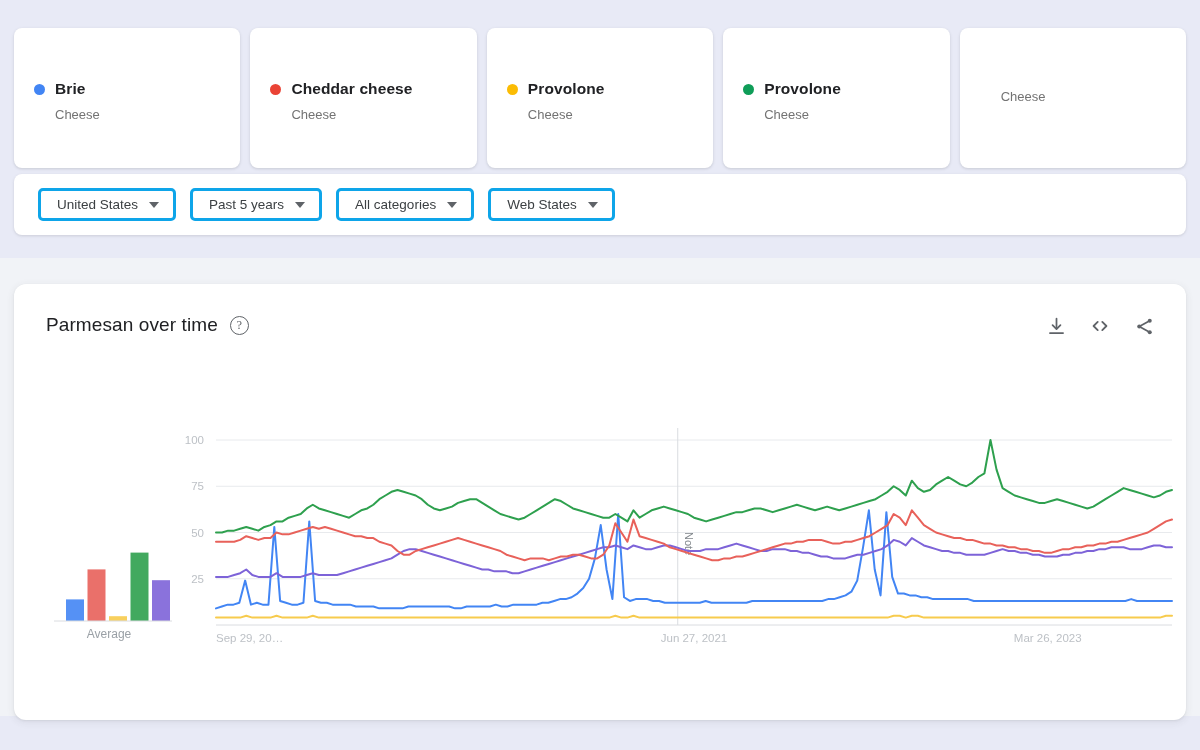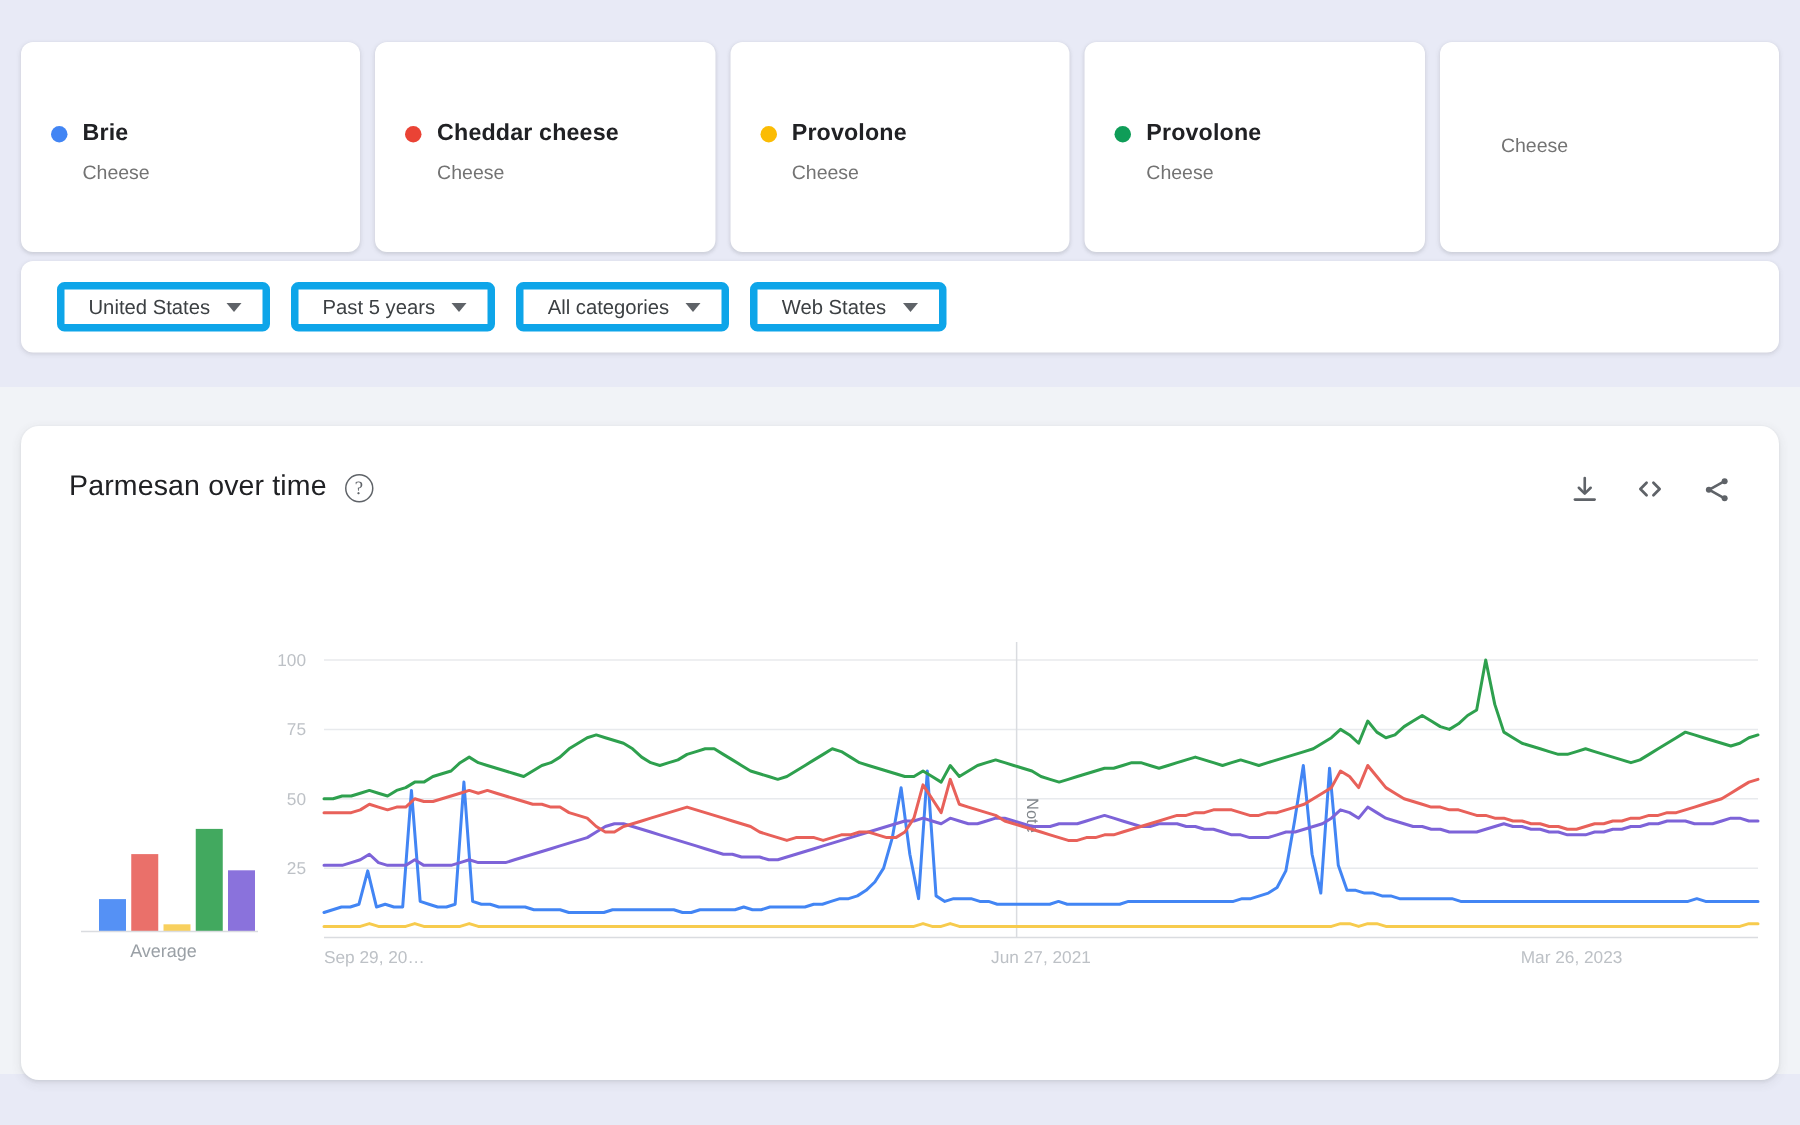--- a/index.html
+++ b/index.html
@@ -38,21 +38,21 @@
   .filter-bar {
     position: absolute; left: 14px; top: 174px;
     width: 1172px; height: 61px;
     background: #ffffff;
     border-radius: 8px;
     box-shadow: 0 1px 2px rgba(60,64,67,.08), 0 1px 3px 1px rgba(60,64,67,.05);
     display: flex; align-items: center; padding-left: 24px; gap: 14px;
   }
   .chip {
     height: 33px;
-    border: 5px solid #0ea5e9;
+    border: 3px solid #0ea5e9;
     border-radius: 5px;
     background: #fff;
     display: flex; align-items: center; gap: 11px;
     padding: 0 14px 0 16px;
     cursor: pointer;
     color: #3c4043;
     font-size: 13.5px;
     font-family: "Liberation Sans", sans-serif;
   }
   .caret {

